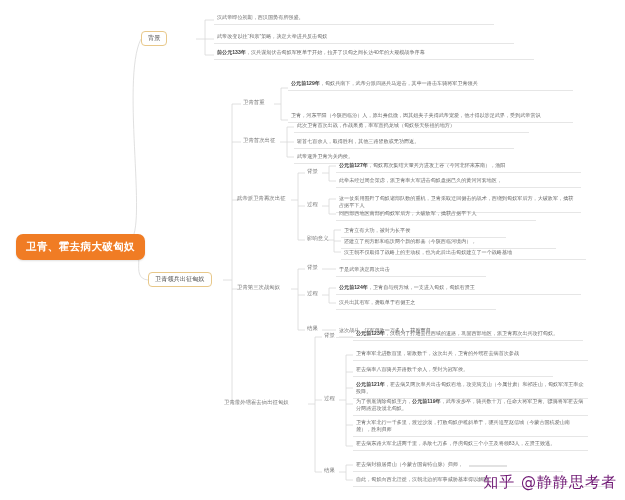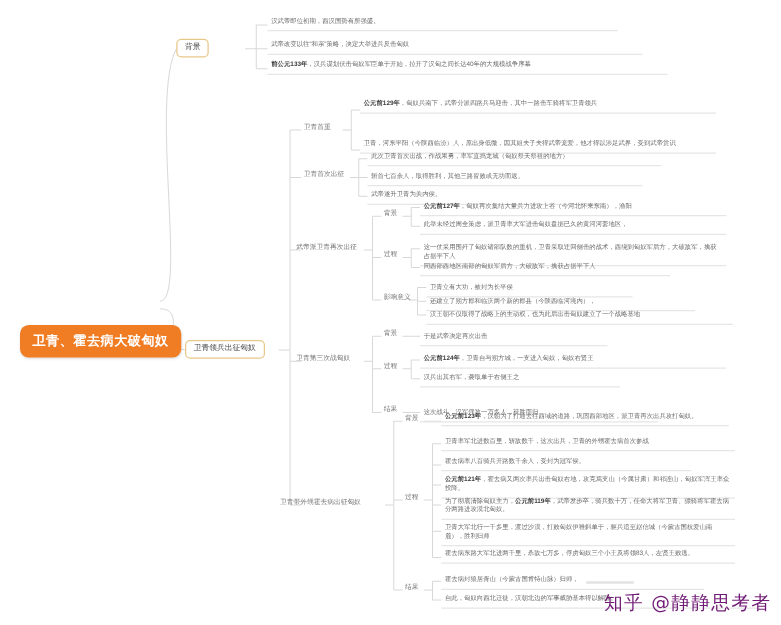--- a/index.html
+++ b/index.html
@@ -34,21 +34,20 @@
   .root-node {
     background: #f07c24;
     color: #ffffff;
     font-weight: bold;
     font-size: 10.5px;
     border-radius: 7px;
     padding: 6px 10px;
     white-space: nowrap;
     letter-spacing: 0.4px;
     box-shadow: 0 1px 2px rgba(0,0,0,0.12);
-    margin-top: 26px;
   }
   .branch-node {
     background: #ffffff;
     border: 1px solid #e8c88a;
     border-radius: 4px;
     color: #4a4a4a;
     font-size: 6.2px;
     padding: 3px 6px;
     white-space: nowrap;
     line-height: 1.1;

